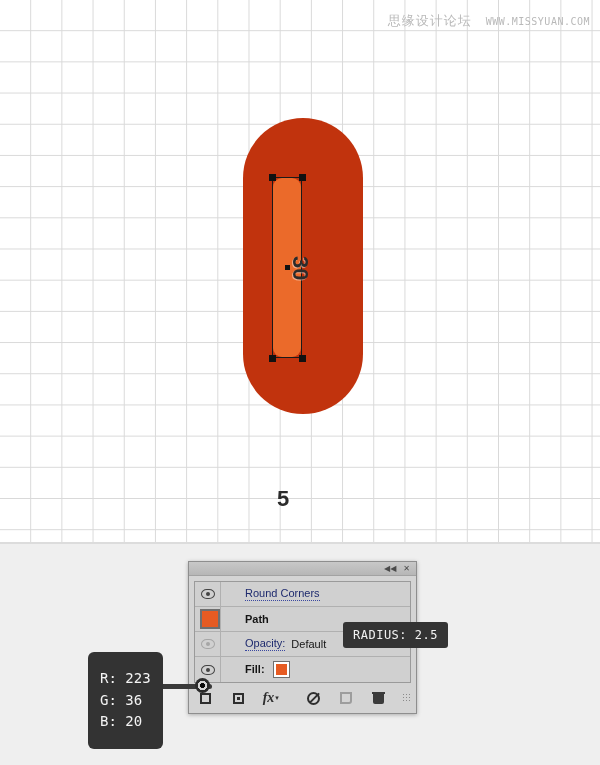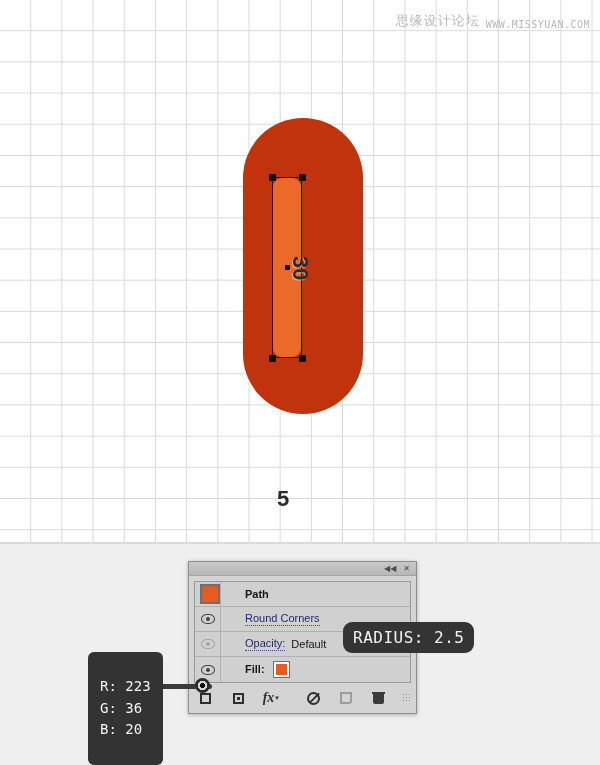--- a/index.html
+++ b/index.html
@@ -32,22 +32,22 @@
     left: 0; top: 542px;
     width: 600px; height: 2px;
     background: #dcdcdc;
   }
 
   
   #watermark {
     position: absolute;
     right: 10px; top: 12px;
     display: flex;
-    align-items: flex-end;
-    gap: 6px;
+    align-items: center;
+    gap: 14px;
     color: #b9b9b9;
     user-select: none;
     white-space: nowrap;
   }
   #watermark .wm-cn {
     font-size: 13px;
     letter-spacing: 1px;
     font-family: "DejaVu Sans", sans-serif;
   }
   #watermark .wm-url {
@@ -370,37 +370,37 @@
     margin-left: 2px;
   }
 
   
   #radius-tooltip {
     position: absolute;
     left: 343px; top: 622px;
     background: #343434;
     color: #f2f2f2;
     font-family: "DejaVu Sans Mono", monospace;
-    font-size: 16px;
+    font-size: 12px;
     letter-spacing: 0.5px;
     padding: 6px 10px;
-    border-radius: 9px;
+    border-radius: 3px;
     white-space: nowrap;
     z-index: 20;
   }
 
   #rgb-tooltip {
     position: absolute;
     left: 88px; top: 652px;
     background: #333333;
     color: #f4f4f4;
     font-family: "DejaVu Sans Mono", monospace;
     font-size: 14px;
     line-height: 1.55;
-    padding: 24px 12px;
+    padding: 16px 12px;
     border-radius: 6px;
     z-index: 20;
   }
   #pointer-line {
     position: absolute;
     left: 160px; top: 684px;
     width: 52px; height: 5px;
     background: #3a3a3a;
     border-radius: 3px;
     z-index: 19;
@@ -445,32 +445,32 @@
     <div id="panel-titlebar">
       <span class="tb-btn">◀◀</span>
       <span class="tb-btn">✕</span>
     </div>
 
 
     <div id="panel-list">
 
       <div class="row">
         <div class="col-vis">
+          <span class="eye"></span>
+        </div>
+        <div class="col-disc"></div>
+        <span class="row-label">Round Corners</span>
+      </div>
+
+      <div class="row">
+        <div class="col-vis">
           <div class="path-swatch"></div>
         </div>
         <div class="col-disc"></div>
         <span class="row-label plain">Path</span>
-      </div>
-
-      <div class="row">
-        <div class="col-vis">
-          <span class="eye"></span>
-        </div>
-        <div class="col-disc"></div>
-        <span class="row-label">Round Corners</span>
       </div>
 
 
       <div class="row">
         <div class="col-vis">
           <span class="eye dim"></span>
         </div>
         <div class="col-disc"></div>
         <span class="row-label">Opacity:</span>
         <span class="row-value">Default</span>

